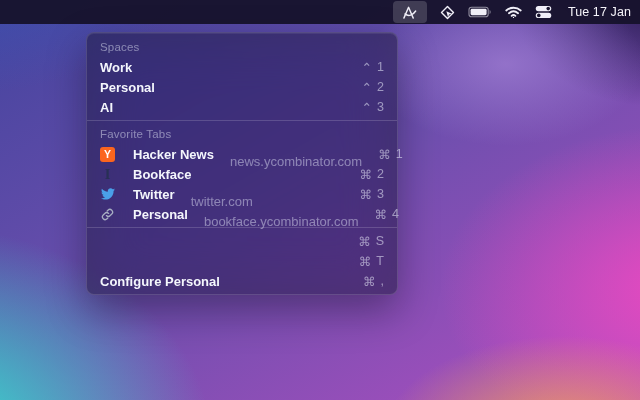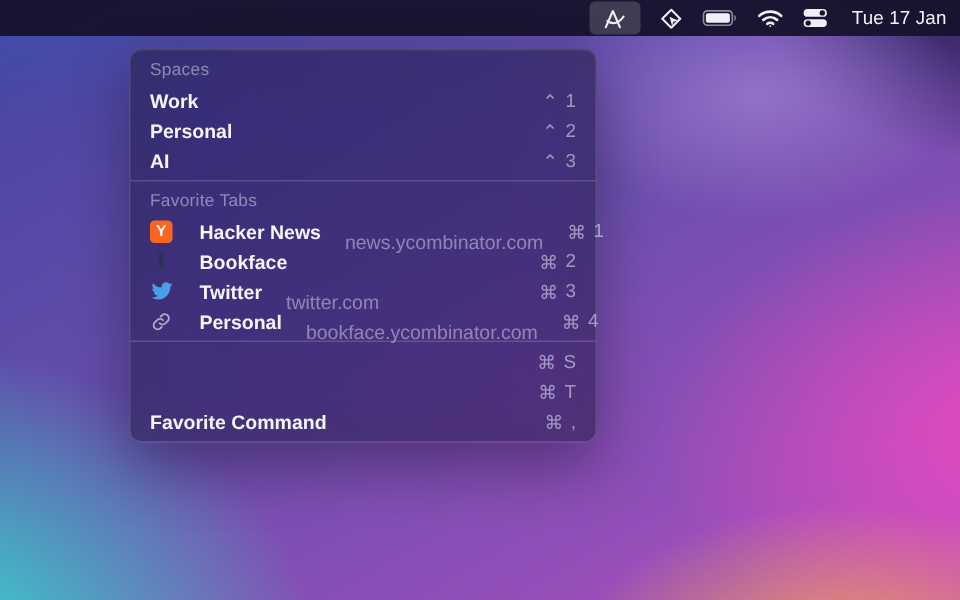--- a/index.html
+++ b/index.html
@@ -229,21 +229,21 @@
           <span>S</span>
       </span>
     </div>
     <div class="row">
       <span class="shortcut">
         <span>⌘</span>
           <span>T</span>
       </span>
     </div>
     <div class="row">
-      <span class="label">Favorite Command</span>
+      <span class="label">Configure Personal</span>
       <span class="shortcut">
         <span>⌘</span>
           <span>,</span>
       </span>
     </div>
 
   </div>
 </div>
 
 </body></html>

